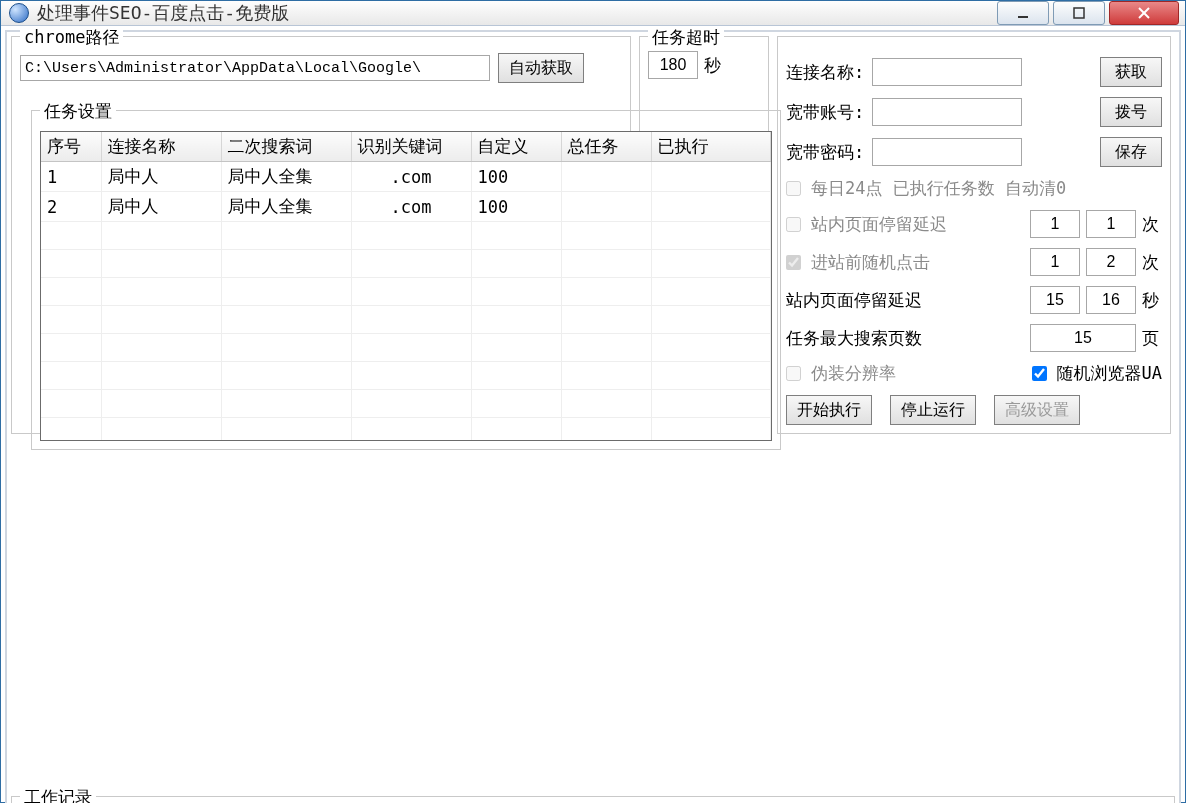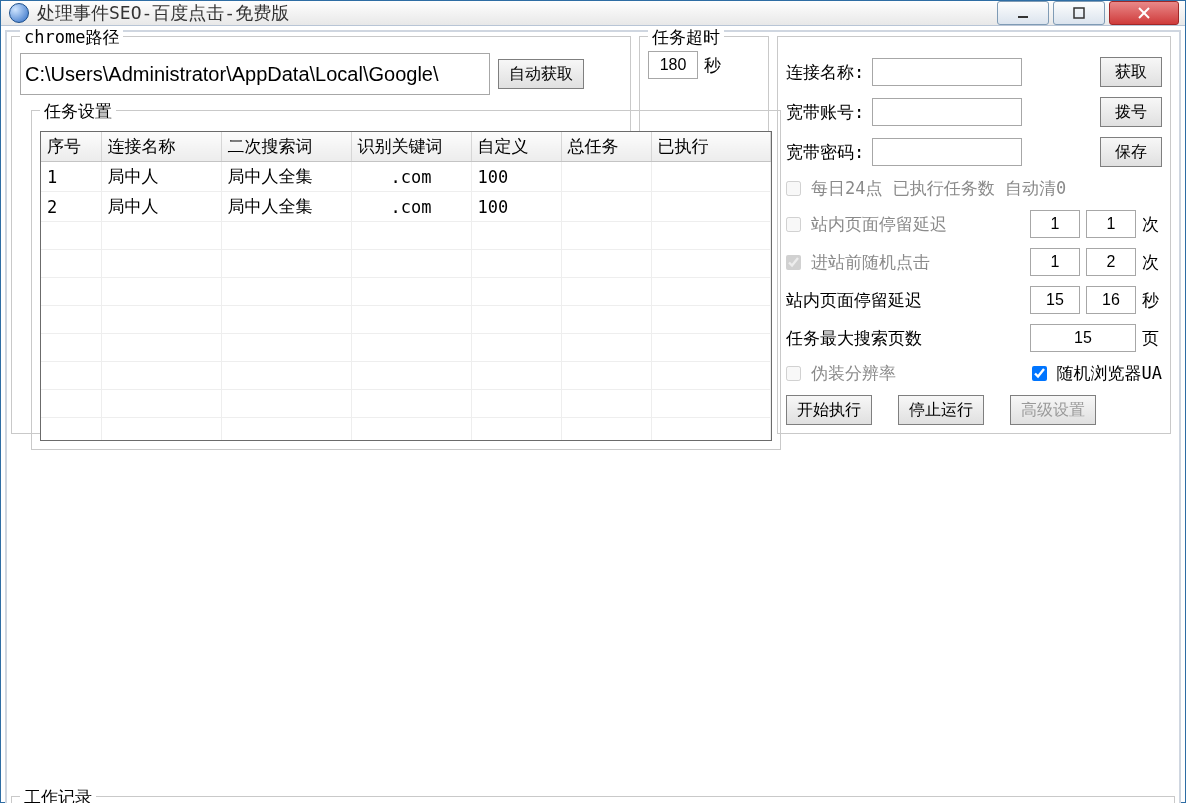--- a/index.html
+++ b/index.html
@@ -81,24 +81,24 @@
 }
 
 
 .top-row { display: flex; }
 .gb-chrome { flex: 0 0 620px; }
 .gb-timeout { flex: 0 0 130px; }
 .gb-other { flex: 1; margin-right: 8px; }
 
 .path-input {
   width: 470px;
-  height: 42px;
+  height: 26px;
   border: 1px solid #a7a7a7;
-  font-family: Liberation Sans, sans-serif;
-  font-size: 20px;
+  font-family: Liberation Mono, monospace;
+  font-size: 15px;
   padding: 2px 4px;
 }
 .btn {
   height: 30px;
   padding: 0 10px;
   border: 1px solid #7f7f7f;
   background: linear-gradient(180deg,#f7f7f7,#e0e0e0);
   font-size: 16px;
   cursor: pointer;
 }
@@ -158,21 +158,21 @@
   padding: 4px 8px 4px 4px;
 }
 .other-legend {
   display:flex; align-items:center; gap:12px;
 }
 .other-body { margin-top:14px; }
 
 .timeout-body { display:flex; align-items:center; gap:6px; justify-content:flex-start; margin-top:4px;}
 .seclabel { font-size:17px; }
 
-.action-row { display:flex; gap:26px; margin-top:6px; }
+.action-row { display:flex; gap:18px; margin-top:6px; }
 </style>
 </head>
 <body>
 
 <div class="window">
 
   <div class="titlebar">
     <div class="app-icon"></div>
     <div class="title">处理事件SEO-百度点击-免费版</div>
     <div class="winbtns">

